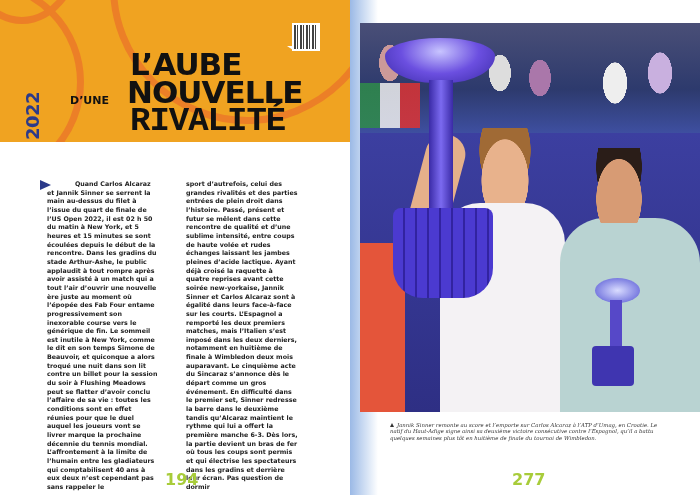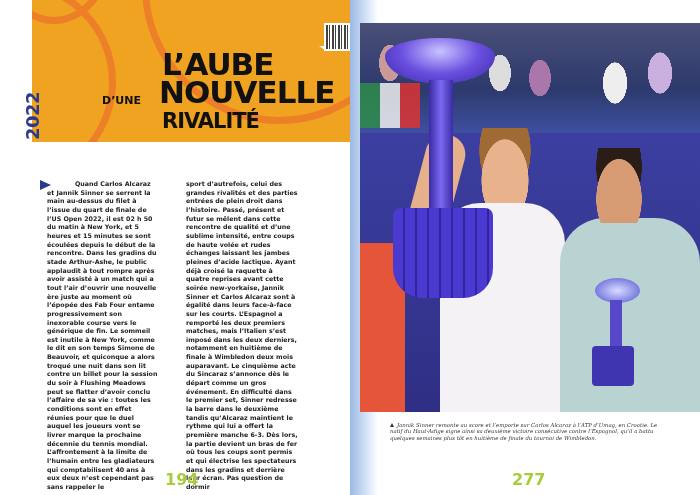--- a/index.html
+++ b/index.html
@@ -1,34 +1,34 @@
 <!DOCTYPE html>
 <html><head>
 <meta charset="utf-8">
 <style>
   html,body{margin:0;padding:0;}
   body{width:700px;height:495px;position:relative;overflow:hidden;background:#fff;font-family:"DejaVu Sans","Liberation Sans",sans-serif;}
   .spread{position:absolute;left:0;top:0;width:700px;height:495px;}
   
   .page-left{position:absolute;left:0;top:0;width:350px;height:495px;background:#fff;}
-  .banner{position:absolute;left:0;top:0;width:350px;height:142px;background:#f0a321;overflow:hidden;margin-left:32px;}
+  .banner{position:absolute;left:0;top:0;width:350px;height:142px;background:#f0a321;overflow:hidden;}
   .ball-arc{position:absolute;border:7px solid #ec7f27;border-radius:50%;}
   .arc1{left:-120px;top:-20px;width:190px;height:190px;}
   .arc2{left:110px;top:-150px;width:260px;height:260px;border-color:#ec7f27;}
   .arc3{left:-40px;top:-140px;width:110px;height:150px;}
   .qr{position:absolute;left:292px;top:23px;width:24px;height:24px;background:#fff;padding:2px;}
   .qr-grid{width:24px;height:24px;background:
       repeating-linear-gradient(90deg,#222 0 2px,#fff 2px 3px,#222 3px 4px,#fff 4px 6px),
       #fff;opacity:.85;}
   .qr-tail{position:absolute;left:287px;top:46px;width:0;height:0;border-top:4px solid #fff;border-left:6px solid transparent;}
   .title{position:absolute;left:0;top:50px;width:350px;font-family:"DejaVu Sans",sans-serif;font-weight:bold;color:#111;line-height:28px;}
   .title .l1{position:absolute;left:130px;top:0;font-size:31px;letter-spacing:-1px;}
   .title .l2a{position:absolute;left:70px;top:37px;font-size:11px;}
   .title .l2b{position:absolute;left:127px;top:28px;font-size:31px;letter-spacing:-1px;}
-  .title .l3{position:absolute;left:130px;top:57px;font-size:21px;letter-spacing:-1px;}
+  .title .l3{position:absolute;left:130px;top:57px;font-size:34px;letter-spacing:-1px;font-family:Liberation Mono, monospace;}
   .year{position:absolute;left:22px;top:140px;transform-origin:0 0;transform:rotate(-90deg);font-family:"DejaVu Sans",sans-serif;font-weight:bold;font-size:18px;color:#2b3a8a;letter-spacing:-0.5px;}
   .col{position:absolute;top:180px;font-size:6.3px;line-height:8.65px;color:#222;font-weight:bold;}
   .col1{left:47px;width:112px;}
   .col2{left:186px;width:112px;}
   .col p{margin:0;text-indent:0;}
   .arrow{position:absolute;left:40px;top:180px;width:0;height:0;border-left:11px solid #2b3a8a;border-top:5px solid transparent;border-bottom:5px solid transparent;}
   .col1 .lead{padding-left:28px;display:inline;}
   .pagenum{position:absolute;font-weight:bold;font-size:16px;color:#a8cc3a;}
   .pn-left{left:165px;top:470px;}
   .pn-right{left:512px;top:470px;}

